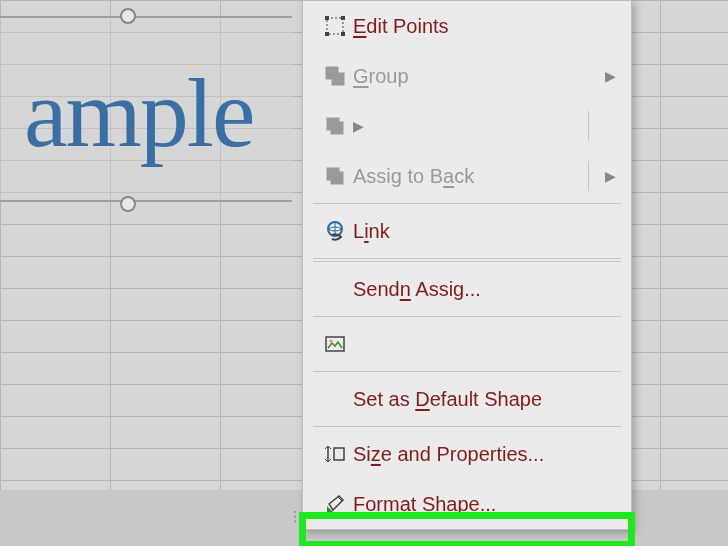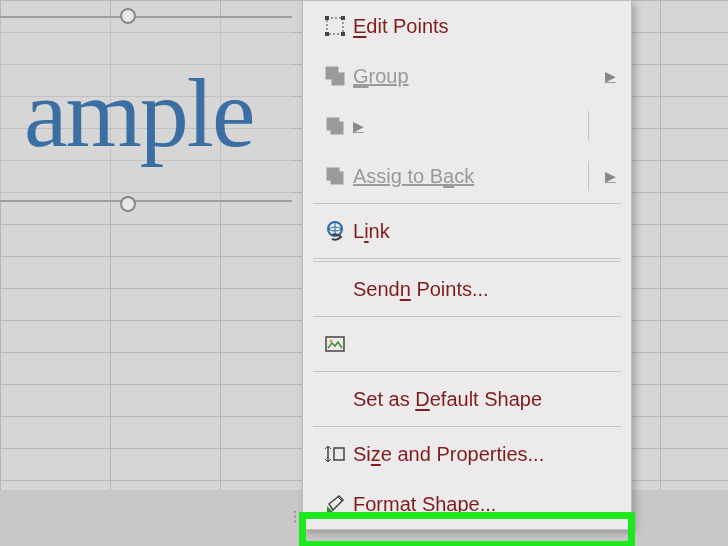--- a/index.html
+++ b/index.html
@@ -44,21 +44,21 @@
     background: #eceaea; border: 1px solid #bcbcbc;
     box-shadow: 3px 3px 8px rgba(0,0,0,0.25);
     padding-bottom: 0;
   }
   .menu-item {
     display: flex; align-items: center;
     height: 50px; padding: 0 12px 0 14px;
     font-size: 20px; color: #7f1d1d; cursor: default;
     position: relative;
   }
-  .menu-item.disabled { color: #9a9a9a; text-decoration: underline; }
+  .menu-item.disabled { color: #9a9a9a; }
   .menu-item .icon-slot { width: 36px; display:flex; align-items:center; justify-content:center; flex-shrink:0; }
   .menu-item .label { flex: 1; white-space: nowrap; }
   .menu-item .submenu-arrow { width: 14px; color:#888; font-size:14px; }
   .menu-item .split-bar { position:absolute; right:42px; top:10px; bottom:10px; width:1px; background:#c4c4c4; }
   .menu-sep { height:1px; background:#c4c4c4; margin: 2px 10px; }
   .mn { text-decoration: underline; text-underline-offset: 3px; }
 
   
   .highlight {
     position: absolute; left: 299px; top: 512px; width: 336px; height: 36px;
@@ -146,21 +146,21 @@
       <span class="label"><span>L</span><span class="mn">i</span><span>nk</span></span>
     </div>
 
     <div class="menu-sep"></div>
 
 
     <div class="menu-sep"></div>
 
     <div class="menu-item">
       <span class="icon-slot"></span>
-      <span class="label"><span>Send</span><span class="mn">n</span><span> Points...</span></span>
+      <span class="label"><span>Send</span><span class="mn">n</span><span> Assig...</span></span>
     </div>
 
     <div class="menu-sep"></div>
 
     <div class="menu-item">
       <span class="icon-slot">
         <svg class="ico" viewBox="0 0 24 24">
             <rect x="3" y="5" width="18" height="14" fill="none" stroke="#444" stroke-width="1.5"></rect>
             <polyline points="5,16 9,11 12,14 15,10 19,16" fill="none" stroke="#3a8a3a" stroke-width="1.5"></polyline>
             <circle cx="8" cy="9" r="1.5" fill="#d9a030"></circle>

